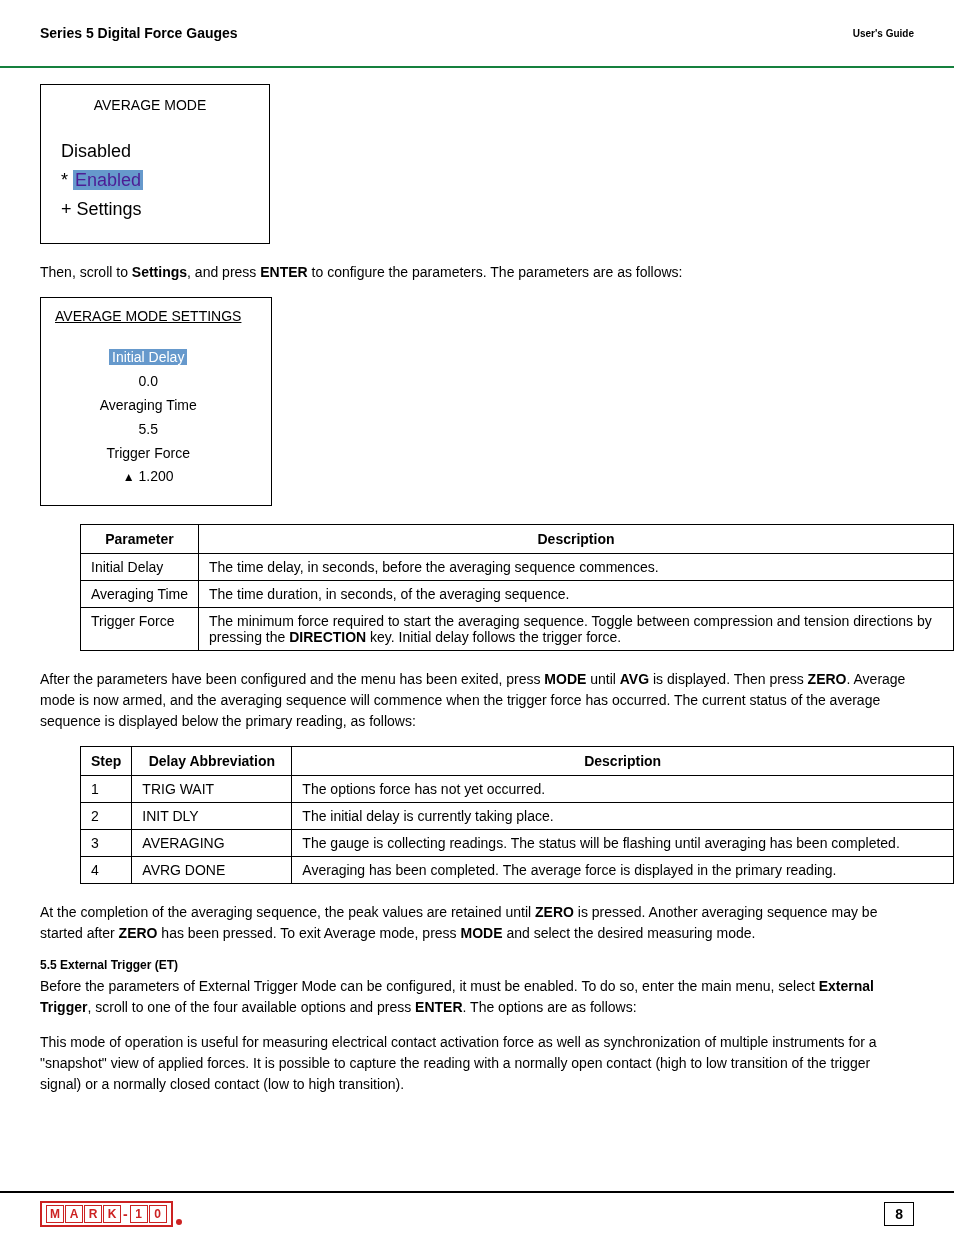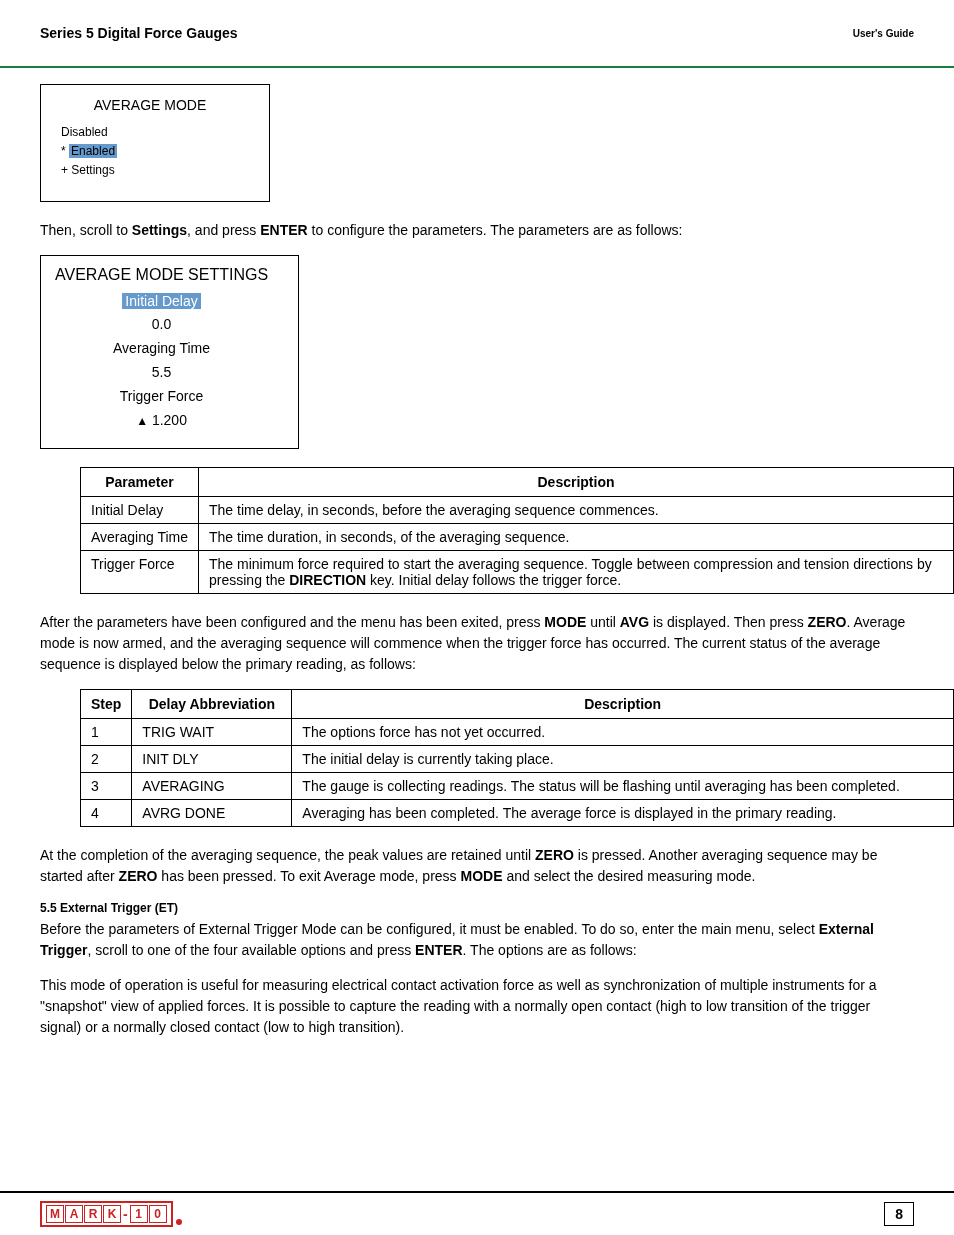--- a/index.html
+++ b/index.html
@@ -49,51 +49,52 @@
     .menu-box {
       border: 1px solid #000;
       display: inline-block;
       padding: 12px 30px 20px 20px;
       margin-bottom: 18px;
       min-width: 230px;
     }
     .menu-box-title {
       text-align: center;
       font-size: 14px;
-      margin-bottom: 10px;
+      margin-bottom: 24px;
     }
     .menu-item {
-      font-size: 12px;
+      font-size: 18px;
       line-height: 1.6;
     }
     .menu-item .highlight {
       background-color: #6699cc;
-      color: #000000;
+      color: #4c1d95;
       padding: 0 2px;
     }
 
     
     .para {
       font-size: 14px;
       line-height: 1.5;
       margin-bottom: 14px;
     }
     .para b { font-weight: bold; }
 
     
     .settings-box {
       border: 1px solid #000;
       display: inline-block;
       padding: 10px 30px 16px 14px;
       margin-bottom: 18px;
       min-width: 220px;
     }
     .settings-box-title {
-      font-size: 16px;
-      margin-bottom: 6px;
+      font-size: 14px;
+      margin-bottom: 22px;
+      text-decoration: underline;
     }
     .settings-item {
       font-size: 14px;
       text-align: center;
       line-height: 1.7;
     }
     .settings-item .highlight {
       background-color: #6699cc;
       color: #fff;
       padding: 0 3px;

